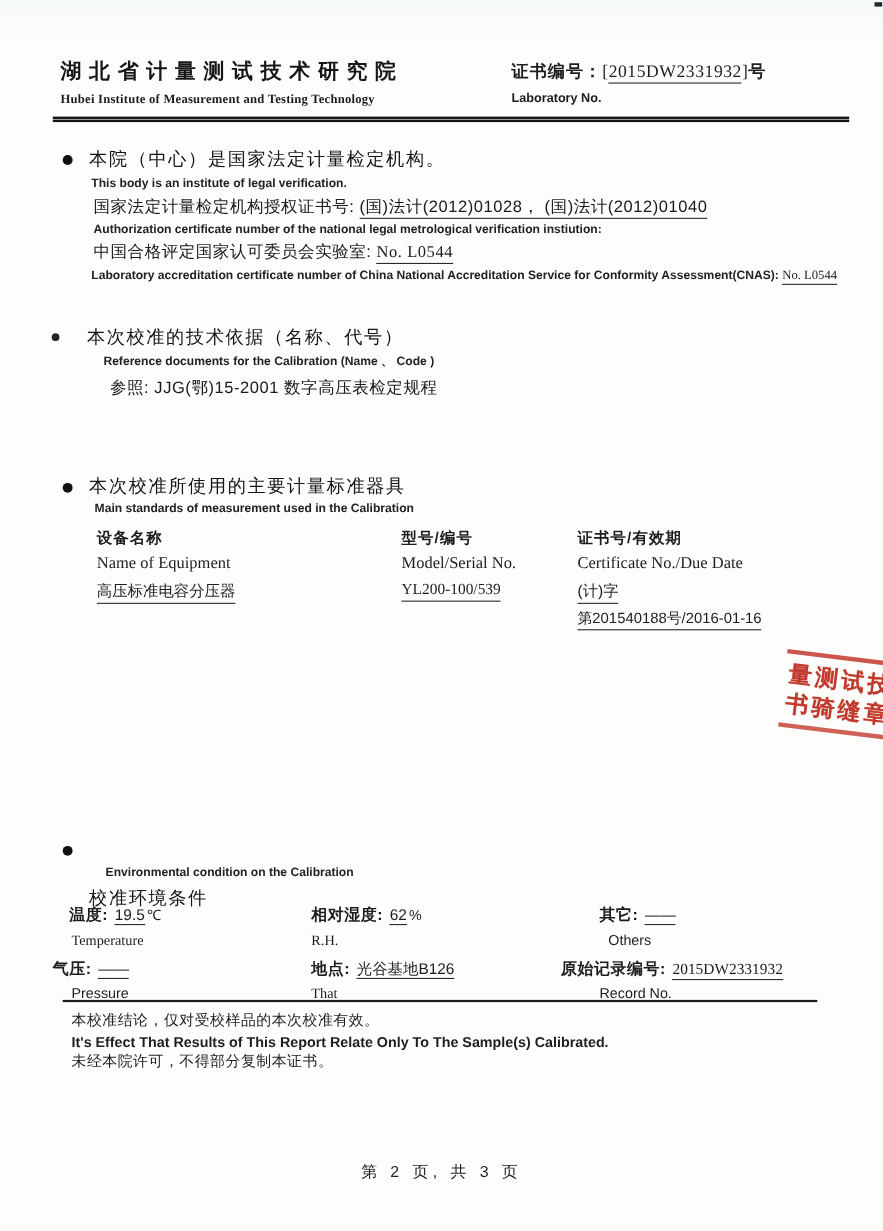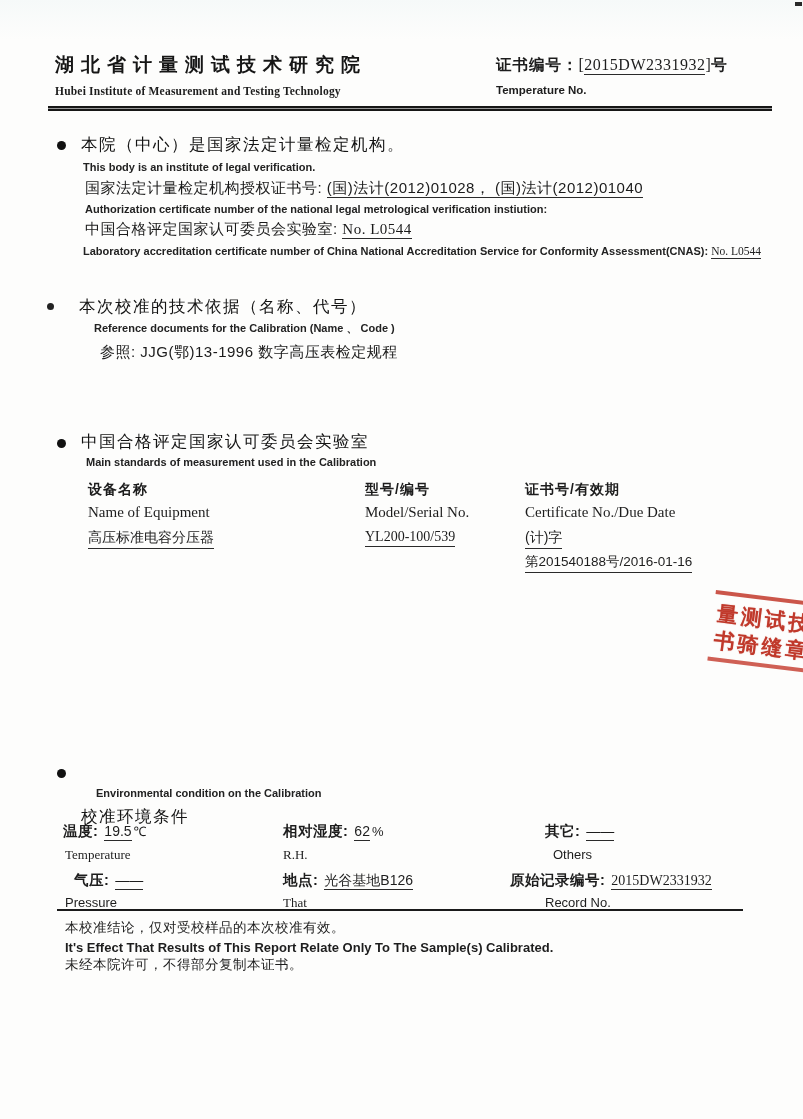--- a/index.html
+++ b/index.html
@@ -63,25 +63,25 @@
 <body>
 
 <div class="page">
 
   <div class="abs speck" style="left:795px; top:2px;"></div>
 
   <div class="abs" style="left:55px; top:52px;">
     <div class="inst-cn">湖北省计量测试技术研究院</div>
     <div class="inst-en">Hubei Institute of Measurement and Testing Technology</div>
   </div>
-  <div class="abs" style="left:496px; top:55px;">
+  <div class="abs" style="left:465px; top:55px;">
     <div class="certno-line">
       <span>证书编号：</span><span class="num">[</span><span class="num u">2015DW2331932</span><span class="num">]</span><span>号</span>
     </div>
-    <div class="certno-en">Temperature No.</div>
+    <div class="certno-en">Laboratory No.</div>
   </div>
   <div class="abs rule" style="left:48px; top:106px; width:724px;"></div>
 
   <div class="abs dot" style="left:57px; top:141px;"></div>
   <div class="abs sec-title" style="left:81px; top:134px;">本院（中心）是国家法定计量检定机构。</div>
   <div class="abs en-small" style="left:83px; top:161px;">This body is an institute  of  legal  verification.</div>
   <div class="abs cn-line" style="left:85px; top:179px;">
     <span>国家法定计量检定机构授权证书号: </span>
     <span class="u">(国)法计(2012)01028， (国)法计(2012)01040</span>
   </div>
@@ -90,24 +90,24 @@
     <span>中国合格评定国家认可委员会实验室: </span>
     <span class="u serif" style="font-size:15px;">No. L0544</span>
   </div>
   <div class="abs en-small" style="left:83px; top:245px; width:700px;">
     <span>Laboratory accreditation certificate number of China National Accreditation Service for Conformity Assessment(CNAS): </span><span class="u serif" style="font-weight:normal; font-size:11.5px;">No. L0544</span>
   </div>
 
   <div class="abs dot-sm" style="left:47px; top:303px;"></div>
   <div class="abs sec-title" style="left:79px; top:296px;">本次校准的技术依据（名称、代号）</div>
   <div class="abs en-small" style="left:94px; top:321px;">Reference documents for the Calibration (Name 、 Code )</div>
-  <div class="abs cn-line" style="left:100px; top:343px;">参照: JJG(鄂)13-1996 数字高压表检定规程</div>
+  <div class="abs cn-line" style="left:100px; top:343px;">参照: JJG(鄂)15-2001 数字高压表检定规程</div>
 
   <div class="abs dot" style="left:57px; top:439px;"></div>
-  <div class="abs sec-title" style="left:81px; top:431px;">中国合格评定国家认可委员会实验室</div>
+  <div class="abs sec-title" style="left:81px; top:431px;">本次校准所使用的主要计量标准器具</div>
   <div class="abs en-small" style="left:86px; top:456px;">Main standards of measurement used in the Calibration</div>
 
   <div class="abs std-col" style="left:88px; top:481px; width:260px;">
     <div class="h-cn">设备名称</div>
     <div class="h-en">Name of Equipment</div>
     <span class="v u">高压标准电容分压器</span>
   </div>
   <div class="abs std-col" style="left:365px; top:481px; width:150px;">
     <div class="h-cn">型号/编号</div>
     <div class="h-en">Model/Serial No.</div>
@@ -135,35 +135,36 @@
   <div class="abs" style="left:283px; top:822px;">
     <span class="env-label">相对湿度:</span><span class="env-val u">62</span><span class="env-unit">%</span>
   </div>
   <div class="abs" style="left:545px; top:822px;">
     <span class="env-label">其它:</span><span class="env-val u">——</span>
   </div>
   <div class="abs env-en" style="left:65px; top:847px;">Temperature</div>
   <div class="abs env-en" style="left:283px; top:847px;">R.H.</div>
   <div class="abs env-en" style="left:553px; top:847px; font-family:'Liberation Sans',sans-serif;">Others</div>
 
-  <div class="abs" style="left:74px; top:871px;">
+  <div class="abs" style="left:48px; top:871px;">
     <span class="env-label">气压:</span><span class="env-val u">——</span>
   </div>
   <div class="abs" style="left:283px; top:871px;">
     <span class="env-label">地点:</span><span class="env-val u">光谷基地B126</span>
   </div>
   <div class="abs" style="left:510px; top:871px;">
     <span class="env-label">原始记录编号:</span><span class="env-val u serif">2015DW2331932</span>
   </div>
   <div class="abs env-en" style="left:65px; top:895px; font-family:'Liberation Sans',sans-serif;">Pressure</div>
   <div class="abs env-en" style="left:283px; top:895px;">That</div>
   <div class="abs env-en" style="left:545px; top:895px; font-family:'Liberation Sans',sans-serif;">Record No.</div>
 
   <div class="abs sep" style="left:57px; top:909px; width:686px;"></div>
 
   <div class="abs" style="left:65px; top:919px;">
     <div class="note-cn">本校准结论，仅对受校样品的本次校准有效。</div>
     <div class="note-en">It's Effect That Results  of This Report Relate Only To The Sample(s) Calibrated.</div>
     <div class="note-cn" style="margin-top:1px;">未经本院许可，不得部分复制本证书。</div>
   </div>
 
+  <div class="abs footer-page" style="left:0; top:1056px;">第 2 页, 共 3 页</div>
 
 </div>
 
 </body></html>

